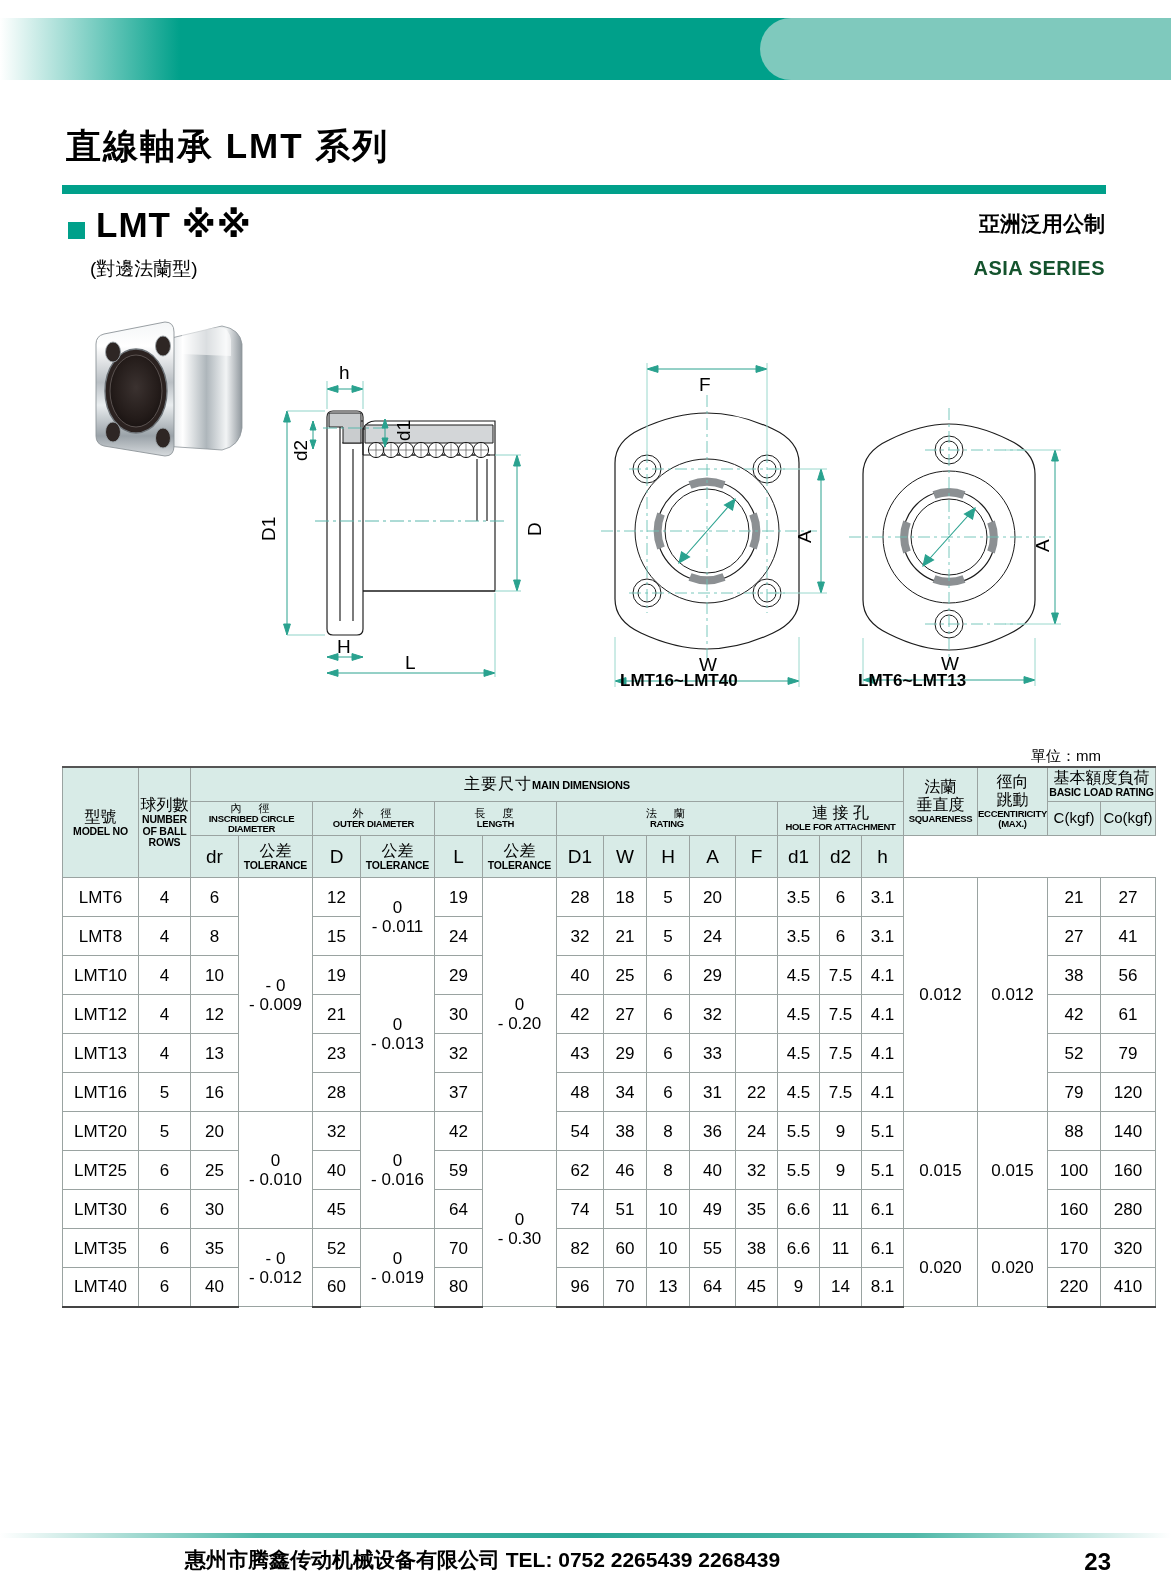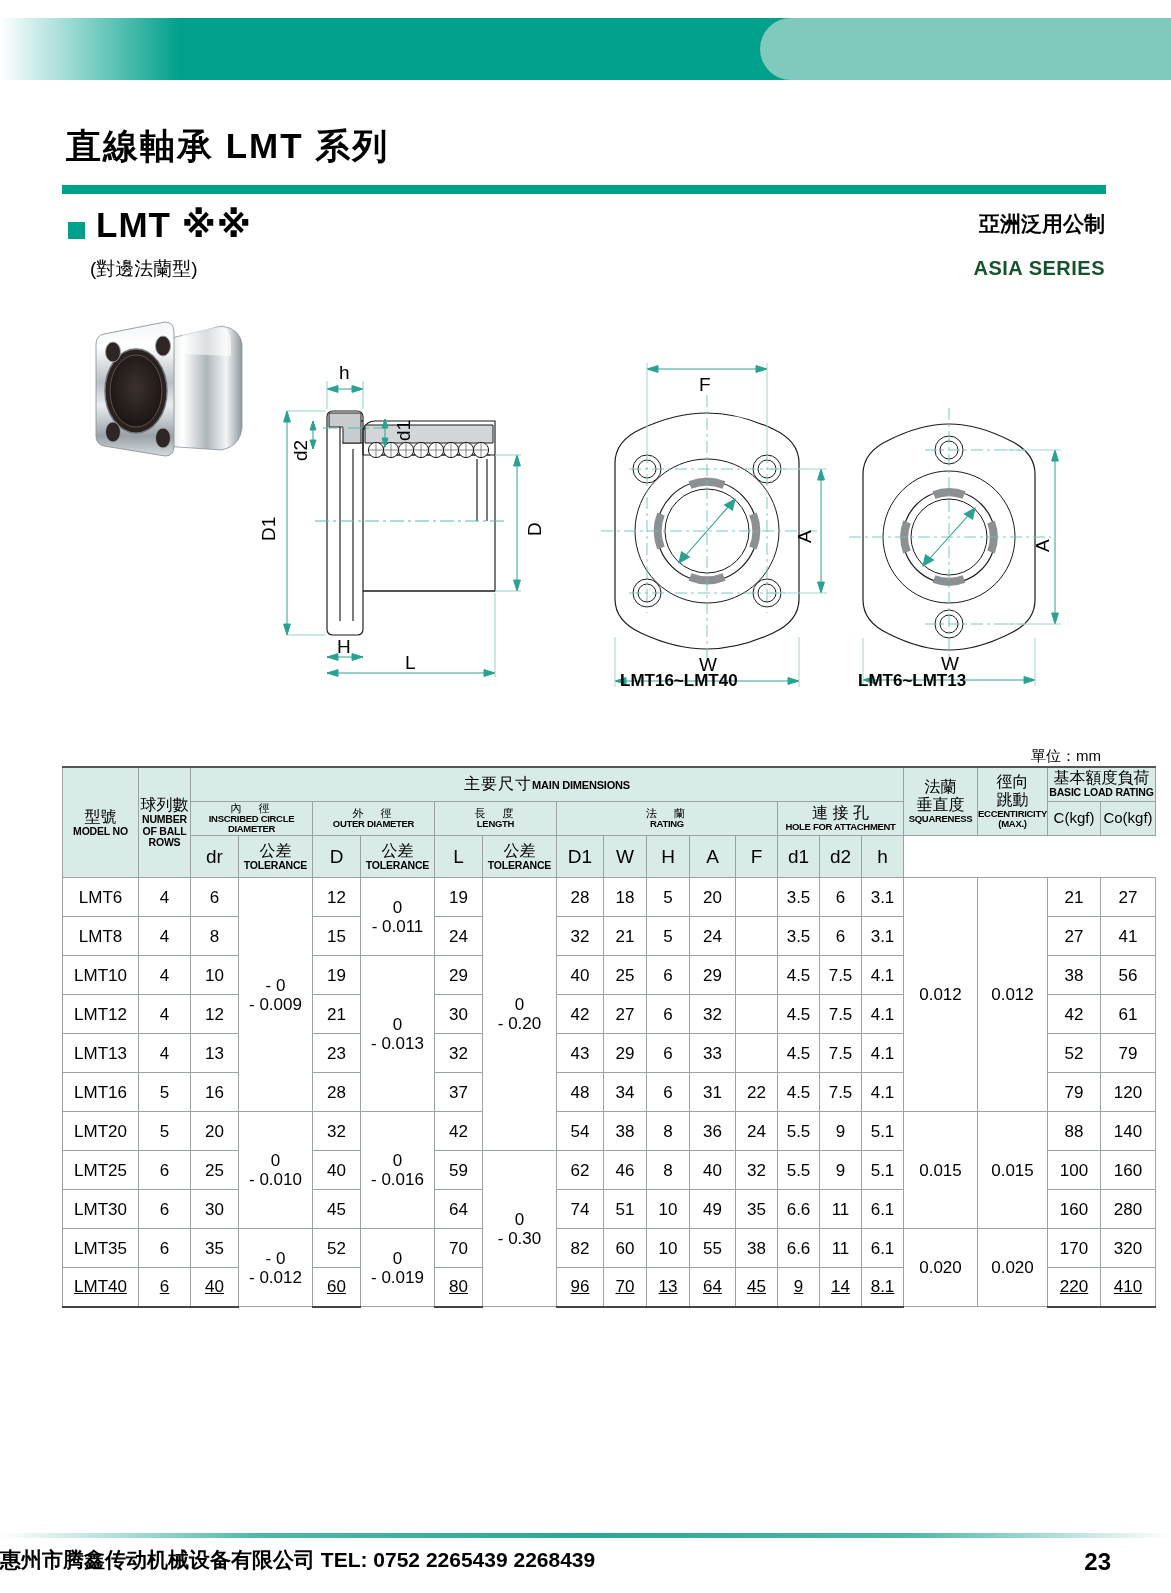--- a/index.html
+++ b/index.html
@@ -136,33 +136,34 @@
   .hd-cn-n { font-size: 16px; letter-spacing: 0px; display:block; }
   .hd-en { font-size: 10.5px; font-weight: bold; display:block; letter-spacing: -0.2px; }
   .hd-en-s { font-size: 9.5px; font-weight: bold; display:block; letter-spacing: -0.3px; }
   .hd-sym { font-size: 19px; display:block; }
   .md-inline .hd-cn { display:inline; font-size:16px; letter-spacing:1px; }
   .md-inline .hd-en { display:inline; font-size:11px; }
   table.spec tbody td { height: 39px; background: #ffffff; font-size: 17px; }
   td.model { font-size: 17px; }
   td.tol { font-size: 16px; line-height: 1.45; }
   .thick-top { border-top: 2px solid #555 !important; }
-  .thick-bot { border-bottom: 2px solid #444 !important; text-decoration: underline; }
+  .thick-bot { border-bottom: 2px solid #444 !important; }
 
   
   .foot-rule {
     position: absolute;
     left: 0; top: 1533px;
     width: 1171px; height: 5px;
     background: linear-gradient(to right, #ffffff 0%, #4fb8a8 22%, #2aa796 50%, #4fb8a8 78%, #ffffff 100%);
   }
   .foot-text {
     position: absolute;
     left: 0; top: 1546px;
     width: 965px;
+    text-align: center;
     font-size: 21px;
     font-weight: bold;
     white-space: nowrap;
   }
   .page-num {
     position: absolute;
     right: 60px; top: 1548px;
     font-size: 24px;
     font-weight: bold;
   }

